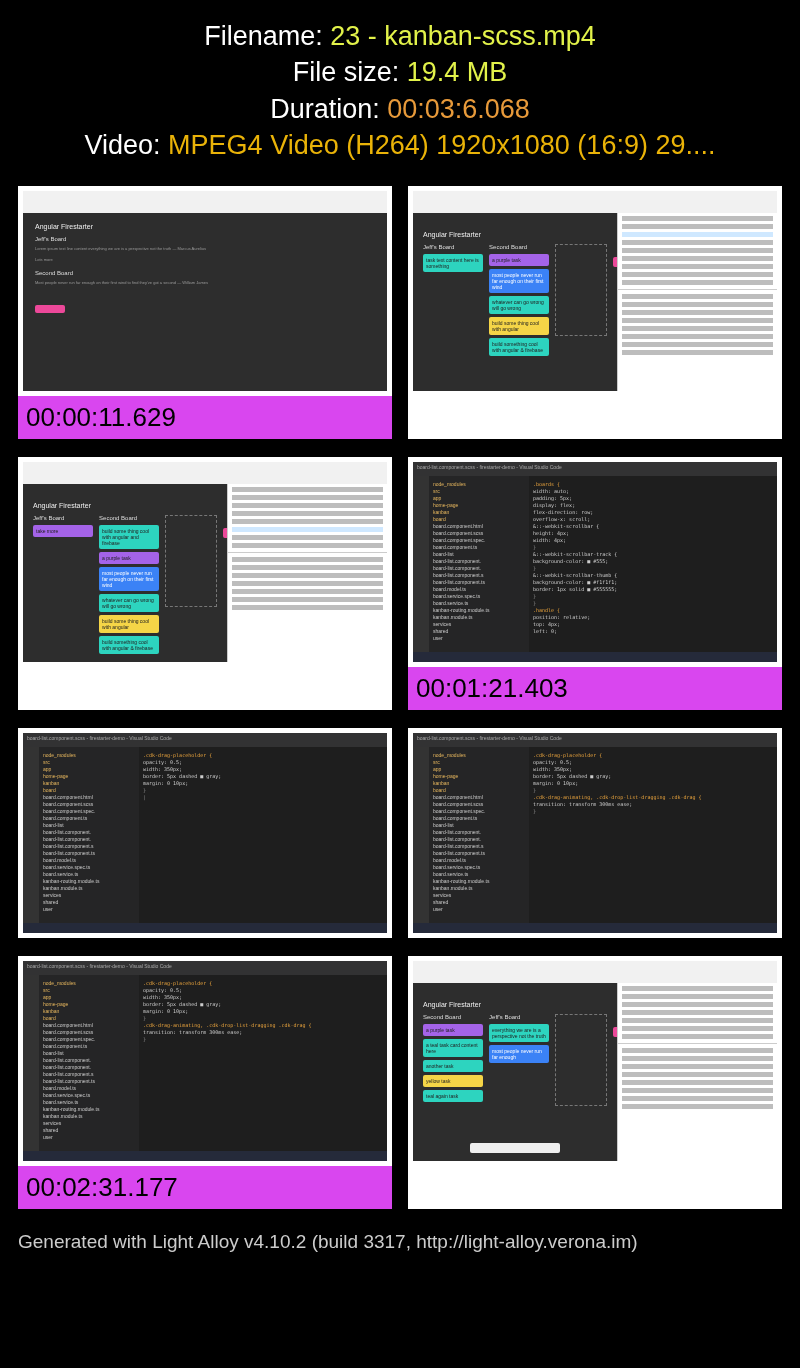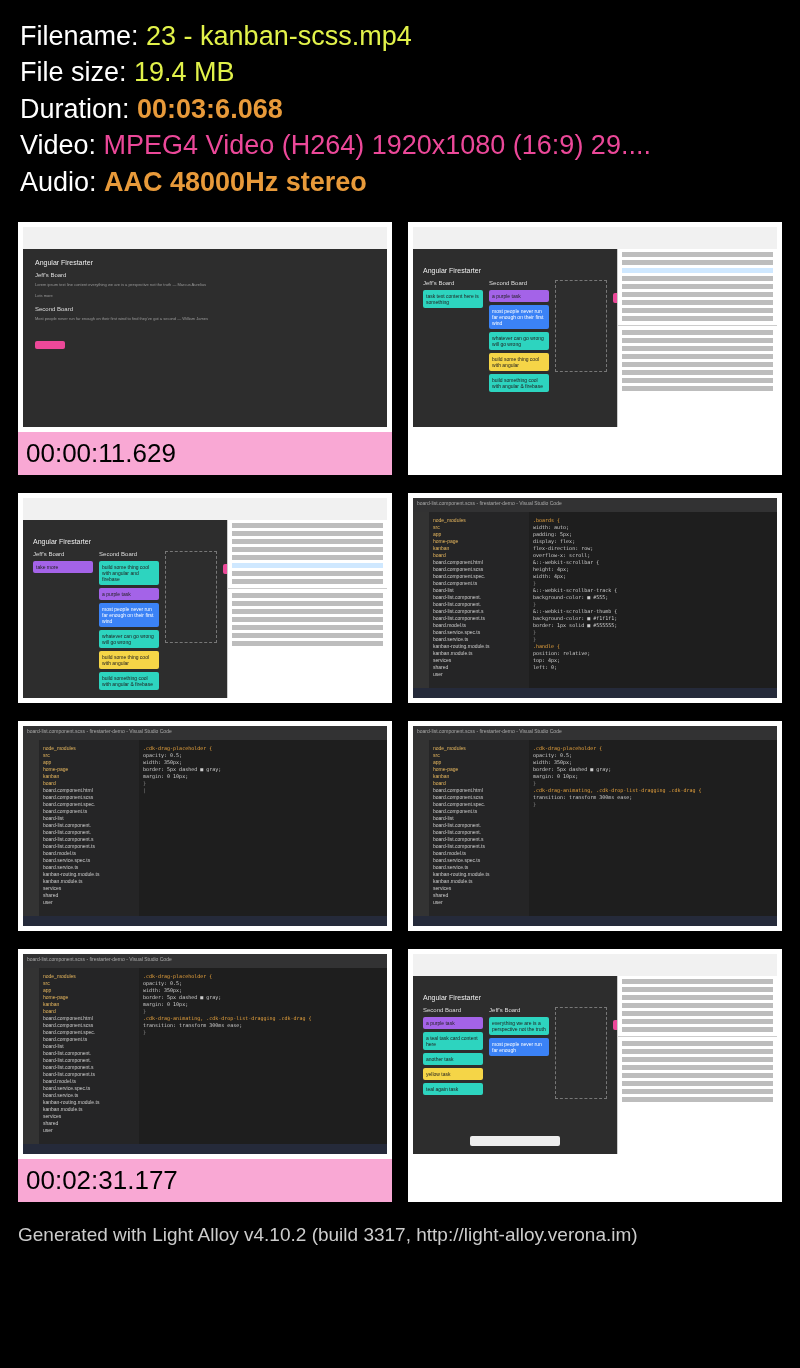--- a/index.html
+++ b/index.html
@@ -9,25 +9,25 @@
     background: #000;
     font-family: Arial, Helvetica, sans-serif;
     color: #fff;
     overflow: hidden;
   }
   .metadata {
     padding: 18px 20px 12px 20px;
     font-size: 27px;
     line-height: 1.35;
   }
-  .metadata .row { white-space: nowrap; overflow: hidden; text-overflow: clip; }
+  .metadata .row { white-space: nowrap; overflow: hidden; text-overflow: clip; text-align: center; }
   .label { color: #fff; }
   .val-yellow { color: #e2f24a; }
-  .val-orange { color: #e89a3a; font-weight: bold; }
-  .val-teal   { color: #ec4899; }
+  .val-orange { color: #e89a3a; }
+  .val-teal   { color: #eab308; }
   .grid {
     display: grid;
     grid-template-columns: 1fr 1fr;
     gap: 18px 16px;
     padding: 10px 18px 10px 18px;
   }
   .thumb {
     background: #fff;
     display: flex;
     flex-direction: column;
@@ -37,21 +37,21 @@
     height: 210px;
     background: #2b2b2e;
     border: 5px solid #fff;
     position: relative;
     overflow: hidden;
   }
   .thumb .ts {
     color: #000;
     font-size: 26px;
     padding: 6px 8px 6px 8px;
-    background: #f9a8d4;
+    background: #d946ef;
   }
   .footer {
     color: #ccc;
     font-size: 19px;
     padding: 12px 18px 0 18px;
   }
 
   
   .browser-top {
     position:absolute; top:0; left:0; right:0; height:22px;
@@ -107,23 +107,20 @@
     <span class="label">Filename: </span><span class="val-yellow">23 - kanban-scss.mp4</span>
   </div>
   <div class="row">
     <span class="label">File size: </span><span class="val-yellow">19.4 MB</span>
   </div>
   <div class="row">
     <span class="label">Duration: </span><span class="val-orange">00:03:6.068</span>
   </div>
   <div class="row">
     <span class="label">Video: </span><span class="val-teal">MPEG4 Video (H264) 1920x1080 (16:9) 29....</span>
-  </div>
-  <div class="row">
-    <span class="label">Audio: </span><span class="val-orange">AAC 48000Hz stereo</span>
   </div>
 </div>
 
 <div class="grid">
 
   <div class="thumb">
     <div class="img">
       <div class="browser-top"></div>
       <div class="page-dark" style="padding:10px 12px;">
         <div class="title" style="font-size:7px;color:#eee;">Angular Firestarter</div>
@@ -282,20 +279,21 @@
             <div class="cl c-gry">}</div>
             <div class="cl c-gry"></div>
             <div class="cl c-sel">.handle {</div>
             <div class="cl c-whi">  position: relative;</div>
             <div class="cl c-whi">  top: 4px;</div>
             <div class="cl c-whi">  left: 0;</div>
           </div>
         <div class="vs-status"></div>
       </div>
     </div>
+    <div class="ts">00:01:21.403</div>
   </div>
 
   <div class="thumb">
     <div class="img">
       <div class="vscode">
         <div class="vs-top">board-list.component.scss - firestarter-demo - Visual Studio Code</div>
         <div class="vs-side"></div>
         <div class="vs-tree" id="tree5">
             <div class="f o">node_modules</div>
             <div class="f o">src</div>

